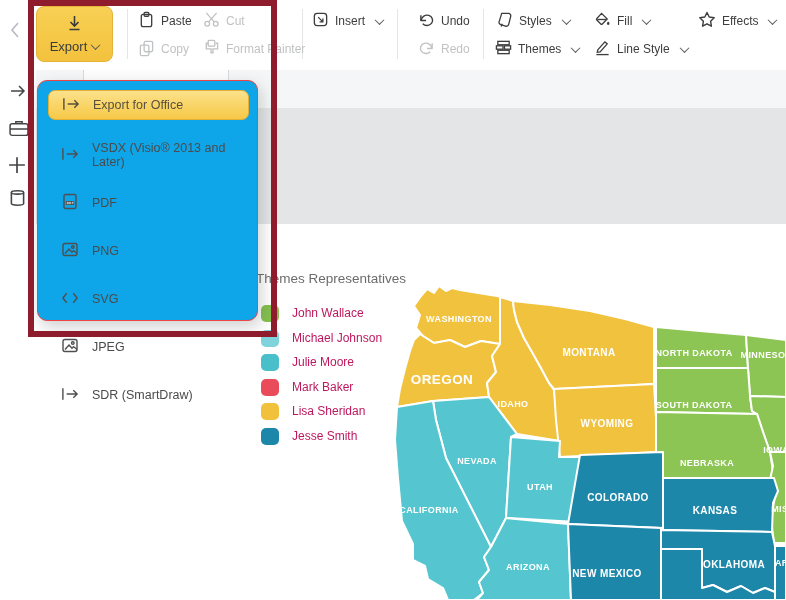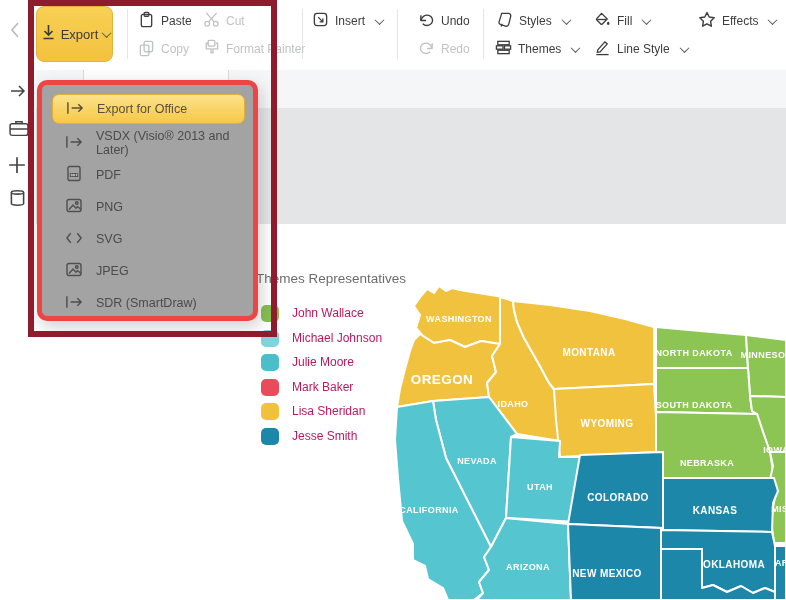--- a/index.html
+++ b/index.html
@@ -28,31 +28,31 @@
   
   #toolbar{position:absolute;left:36px;top:0;right:0;height:70px;background:#fff;z-index:5;}
   .tb{position:absolute;display:flex;align-items:center;gap:6px;height:20px;font-size:12px;color:#3d3d3d;cursor:pointer;white-space:nowrap;}
   .tb.dis{color:#c1c2c3;cursor:default;align-items:center;}
   .tb svg{flex:0 0 auto;}
   .sep{position:absolute;top:9px;width:1px;height:50px;background:#e4e5e6;}
   .chev{display:inline-block;width:6px;height:6px;border-right:1.5px solid #5a5a5a;border-bottom:1.5px solid #5a5a5a;
     transform:rotate(45deg) translate(-1px,-1px);margin-left:5px;}
   #export-btn{position:absolute;left:0px;top:6px;width:77px;height:56px;border-radius:8px;
     background:linear-gradient(#f8d054,#f3c23e);border:1px solid #e5b339;box-sizing:border-box;
-    display:flex;flex-direction:row;align-items:center;justify-content:center;gap:3px;cursor:pointer;z-index:6;}
+    display:flex;flex-direction:column;align-items:center;justify-content:center;gap:3px;cursor:pointer;z-index:6;}
   #export-btn .lbl{font-size:13px;color:#3b3b3b;display:flex;align-items:center;}
   
-  #dropdown{position:absolute;left:37px;top:80px;width:221px;height:241px;background:#a3a3a3;border-radius:10px;
-    border:5px solid #ef4444;box-shadow:3px 6px 16px rgba(70,70,70,.25);z-index:6;box-sizing:border-box;}
+  #dropdown{position:absolute;left:37px;top:80px;width:221px;height:241px;background:#0ea5e9;border-radius:10px;
+    border:1px solid #ef4444;box-shadow:3px 6px 16px rgba(70,70,70,.25);z-index:6;box-sizing:border-box;}
   .menu-hl{position:absolute;left:10px;right:8px;top:9px;height:30px;border-radius:7px;
     background:linear-gradient(#fce28b,#f6c846);border:1px solid #e3af35;box-sizing:border-box;
     display:flex;align-items:center;padding-left:13px;gap:13px;font-size:12.5px;color:#58503c;cursor:pointer;}
   .menu-list{position:absolute;left:0;right:0;top:42px;}
   .menu-item{height:32px;display:flex;align-items:center;padding-left:23px;gap:13px;
-    font-size:12.5px;color:#4b4b4b;cursor:pointer;}
+    font-size:12.5px;color:#4b4b4b;cursor:pointer;margin-top:16px;}
   
   #annotation{position:absolute;left:28px;top:0px;width:249px;height:337px;border:6px solid #8e1c2c;
     box-sizing:border-box;z-index:9;pointer-events:none;}
 </style>
 </head>
 <body>
 
 <div id="screen">
 
   <div class="toolbar-border"></div>

